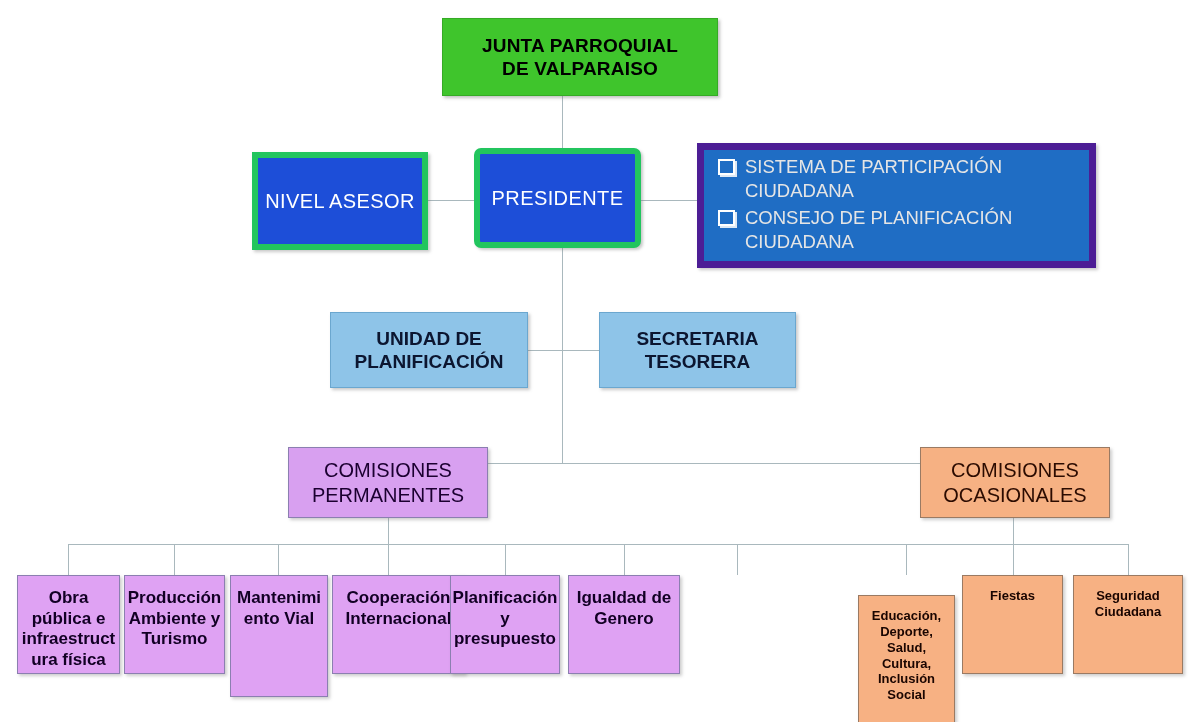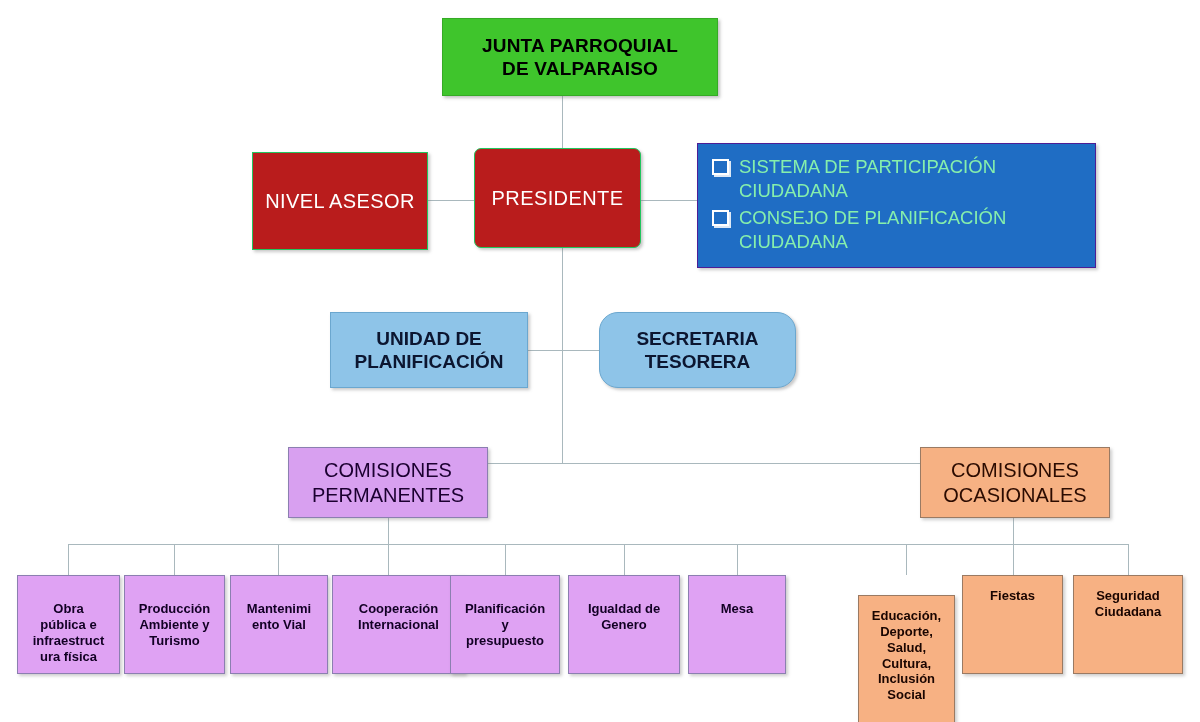--- a/index.html
+++ b/index.html
@@ -39,32 +39,32 @@
     border: 1px solid #35ab25;
     box-shadow: 2px 2px 3px rgba(120,120,120,0.45);
     color: #000000;
     font-weight: bold;
     font-size: 19px;
     letter-spacing: .2px;
   }
 
   
   .n-blue {
-    background: #b91c1c;
-    border: 1px solid #22c55e;
+    background: #1d4ed8;
+    border: 6px solid #22c55e;
     box-shadow: 2px 2px 3px rgba(120,120,120,0.4);
     color: #ffffff;
     font-size: 20px;
     letter-spacing: .4px;
   }
   .n-blue-list {
     background: #1f6dc4;
-    border: 1px solid #4c1d95;
+    border: 7px solid #4c1d95;
     box-shadow: 2px 2px 3px rgba(120,120,120,0.4);
-    color: #86efac;
+    color: #e5e5e5;
     font-size: 18.5px;
     justify-content: flex-start;
     padding: 8px 10px 8px 14px;
   }
   .blue-list {
     list-style: none;
     margin: 0;
     padding: 0;
     width: 100%;
   }
@@ -106,23 +106,23 @@
     box-shadow: 2px 2px 3px rgba(130,130,130,0.4);
     color: #1b0030;
     font-size: 20px;
   }
   .n-purple-leaf {
     background: #dfa2f3;
     border: 1px solid #8b7fb0;
     box-shadow: 2px 2px 3px rgba(130,130,130,0.4);
     color: #120024;
     font-weight: bold;
-    font-size: 13px;
+    font-size: 17px;
     align-items: flex-start;
-    padding-top: 25px;
+    padding-top: 12px;
   }
 
   
   .n-orange {
     background: #f6b183;
     border: 1px solid #9a7a63;
     box-shadow: 2px 2px 3px rgba(130,130,130,0.4);
     color: #2b0b00;
     font-size: 20px;
   }
@@ -204,21 +204,21 @@
         <span class="txt">CONSEJO DE PLANIFICACIÓN CIUDADANA</span>
       </li>
     </ul>
   </div>
 
   <div class="node n-lblue" style="left:330px; top:312px; width:198px; height:76px;">
     <span class="label">UNIDAD DE
 PLANIFICACIÓN</span>
   </div>
 
-  <div class="node n-lblue" style="left:599px; top:312px; width:197px; height:76px;border-radius:19px;">
+  <div class="node n-lblue" style="left:599px; top:312px; width:197px; height:76px;">
     <span class="label">SECRETARIA
 TESORERA</span>
   </div>
 
   <div class="node n-purple" style="left:288px; top:447px; width:200px; height:71px;">
     <span class="label">COMISIONES
 PERMANENTES</span>
   </div>
 
   <div class="node n-orange" style="left:920px; top:447px; width:190px; height:71px;">
@@ -230,39 +230,36 @@
     <span class="label">Obra
 pública e
 infraestruct
 ura física</span>
   </div>
   <div class="node n-purple-leaf" style="left:124px; top:575px; width:101px; height:99px;">
     <span class="label">Producción
 Ambiente y
 Turismo</span>
   </div>
-  <div class="node n-purple-leaf" style="left:230px; top:575px; width:98px; height:99px;">
+  <div class="node n-purple-leaf" style="left:230px; top:575px; width:98px; height:122px;">
     <span class="label">Mantenimi
 ento Vial</span>
   </div>
   <div class="node n-purple-leaf" style="left:332px; top:575px; width:133px; height:99px;">
     <span class="label">Cooperación
 Internacional</span>
   </div>
   <div class="node n-purple-leaf" style="left:450px; top:575px; width:110px; height:99px;">
     <span class="label">Planificación
 y
 presupuesto</span>
   </div>
   <div class="node n-purple-leaf" style="left:568px; top:575px; width:112px; height:99px;">
     <span class="label">Igualdad de
 Genero</span>
-  </div>
-  <div class="node n-purple-leaf" style="left:688px; top:575px; width:98px; height:99px;">
-    <span class="label">Mesa</span>
   </div>
 
   <div class="node n-orange-leaf" style="left:858px; top:595px; width:97px; height:133px;">
     <span class="label">Educación,
 Deporte,
 Salud,
 Cultura,
 Inclusión
 Social</span>
   </div>

